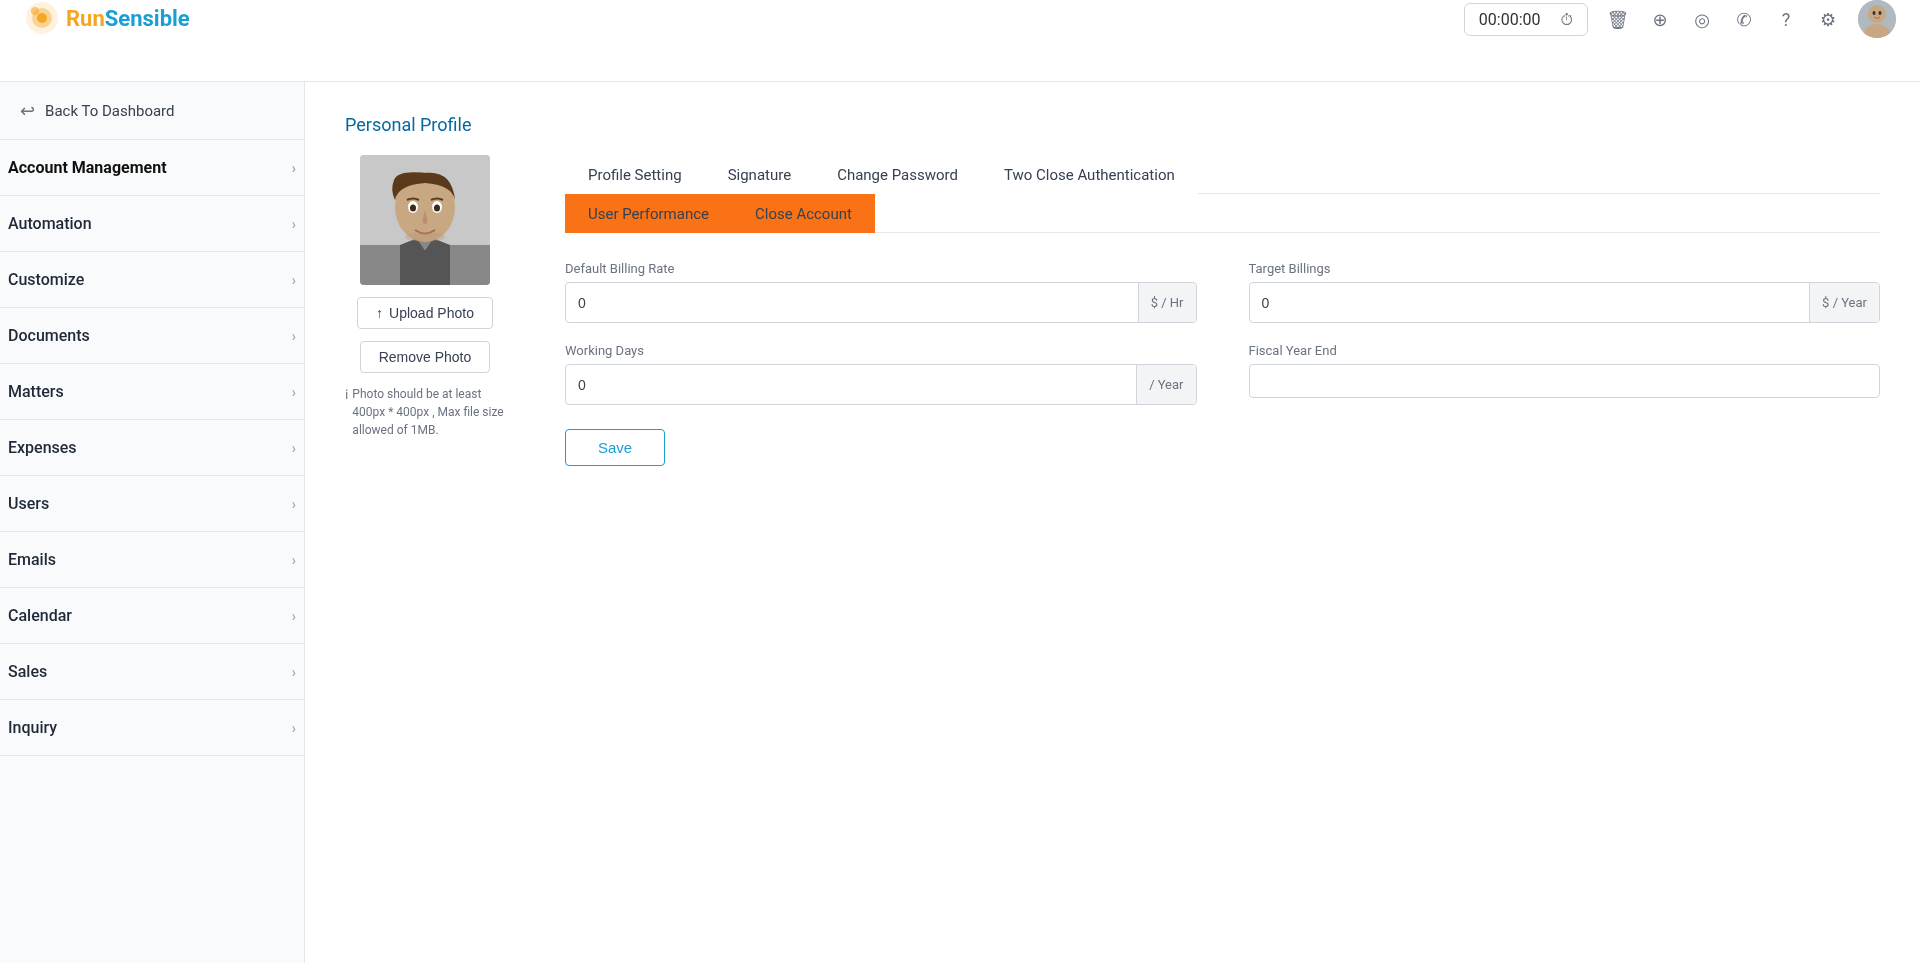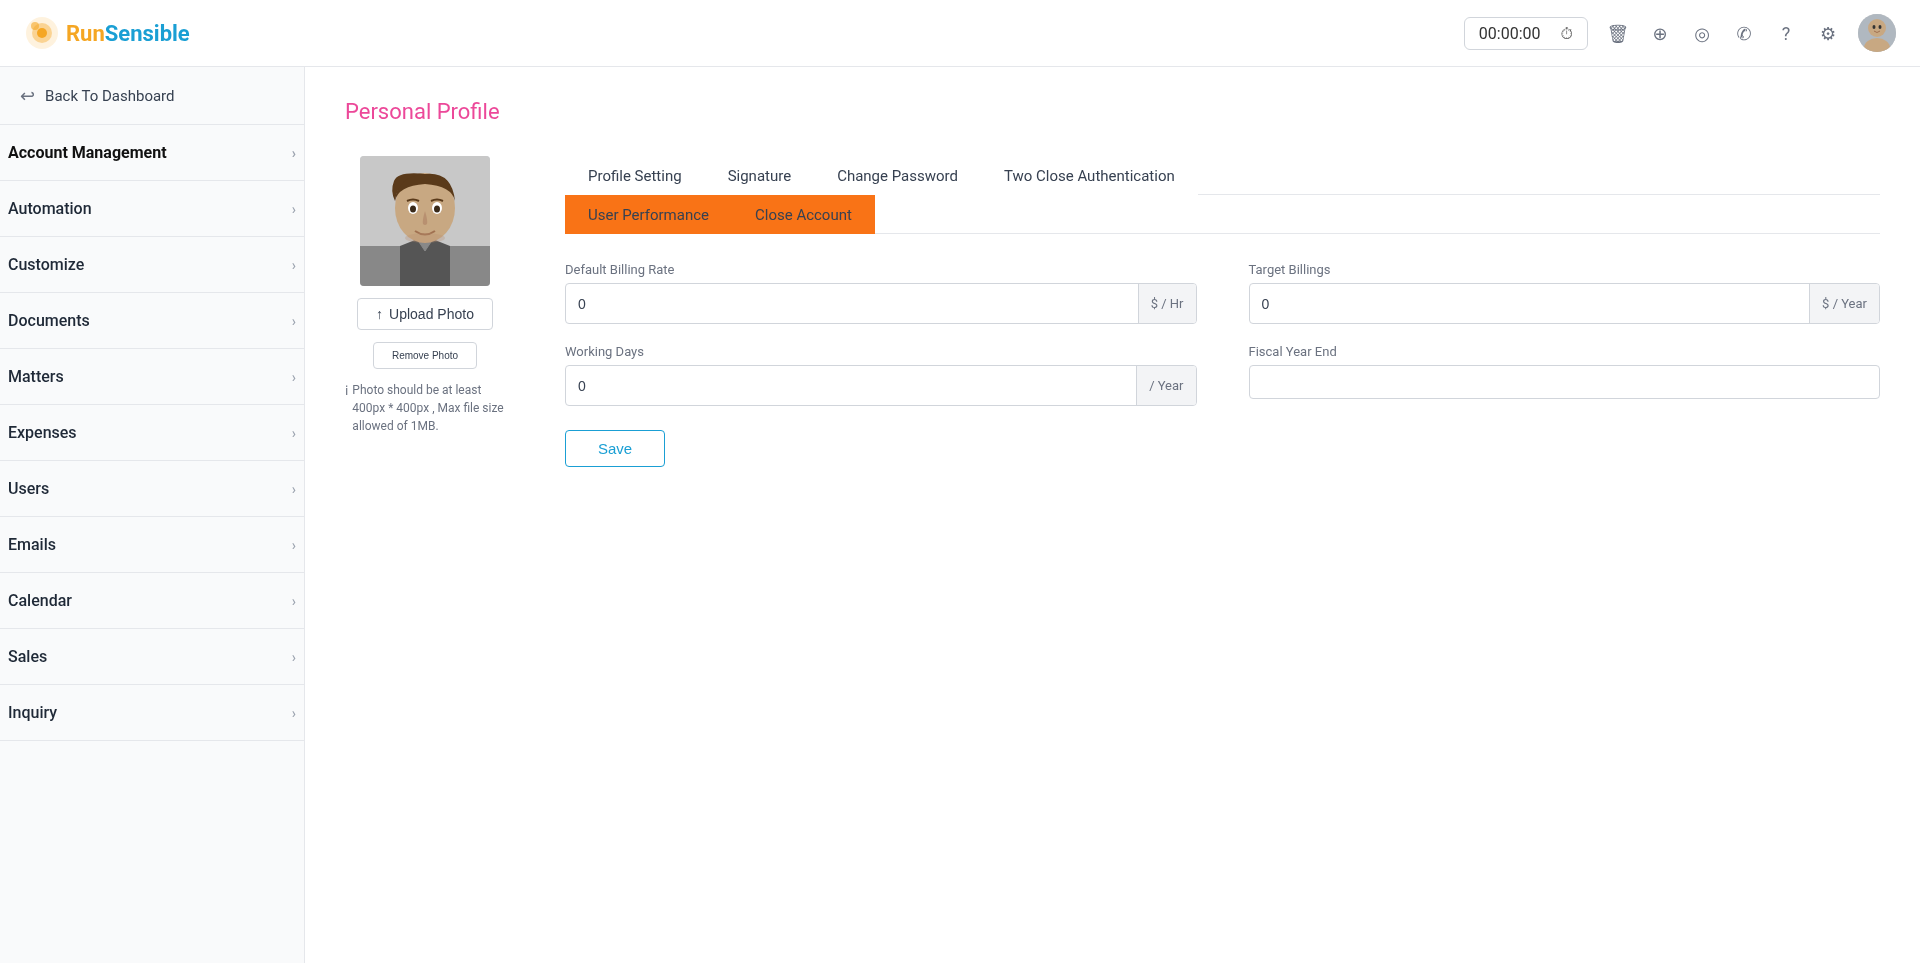--- a/index.html
+++ b/index.html
@@ -1,24 +1,24 @@
 <!DOCTYPE html>
 <html><head>
   <meta charset="utf-8">
   <style>
     * { box-sizing: border-box; margin: 0; padding: 0; }
     body { font-family: -apple-system, BlinkMacSystemFont, 'Segoe UI', Roboto, sans-serif; background: #fff; color: #333; height: 963px; overflow: hidden; display: flex; flex-direction: column; }
 
     
     .topbar {
-      height: 67px;
+      height: 82px;
       background: #fff;
       border-bottom: 1px solid #e5e7eb;
       display: flex;
-      align-items: center;
+      align-items: flex-start;
       justify-content: space-between;
       padding: 0 24px;
       flex-shrink: 0;
     }
     .topbar-logo {
       display: flex;
       align-items: center;
       gap: 6px;
     }
     .logo-icon {
@@ -103,24 +103,24 @@
     .sidebar-item.active { font-weight: 700; color: #111; }
     .chevron { color: #9ca3af; font-size: 14px; }
 
     
     .content {
       flex: 1;
       padding: 32px 40px;
       overflow-y: auto;
     }
     .page-title {
-      font-size: 22px;
+      font-size: 18px;
       font-weight: 400;
-      color: #ec4899;
-      margin-bottom: 32px;
+      color: #0369a1;
+      margin-bottom: 20px;
     }
 
     .profile-section {
       display: flex;
       gap: 60px;
       align-items: flex-start;
     }
 
     
     .photo-section {
@@ -147,21 +147,21 @@
       cursor: pointer;
       font-size: 14px;
       color: #374151;
     }
     .btn-remove {
       padding: 7px 18px;
       border: 1px solid #d1d5db;
       border-radius: 4px;
       background: #fff;
       cursor: pointer;
-      font-size: 10px;
+      font-size: 14px;
       color: #374151;
     }
     .photo-hint {
       font-size: 12px;
       color: #6b7280;
       max-width: 160px;
       text-align: left;
       line-height: 1.5;
       display: flex;
       gap: 4px;

